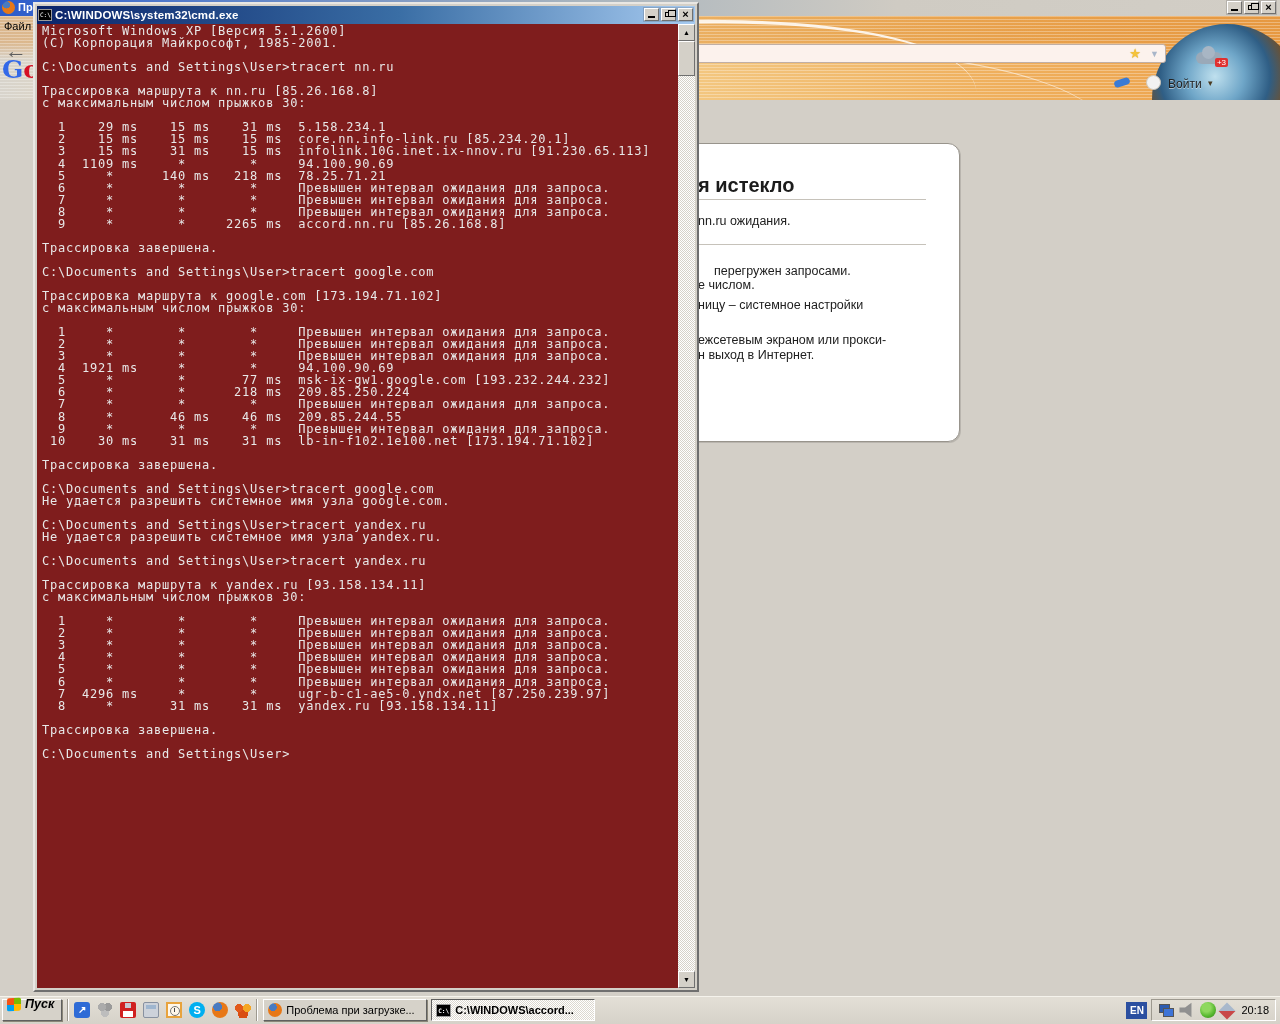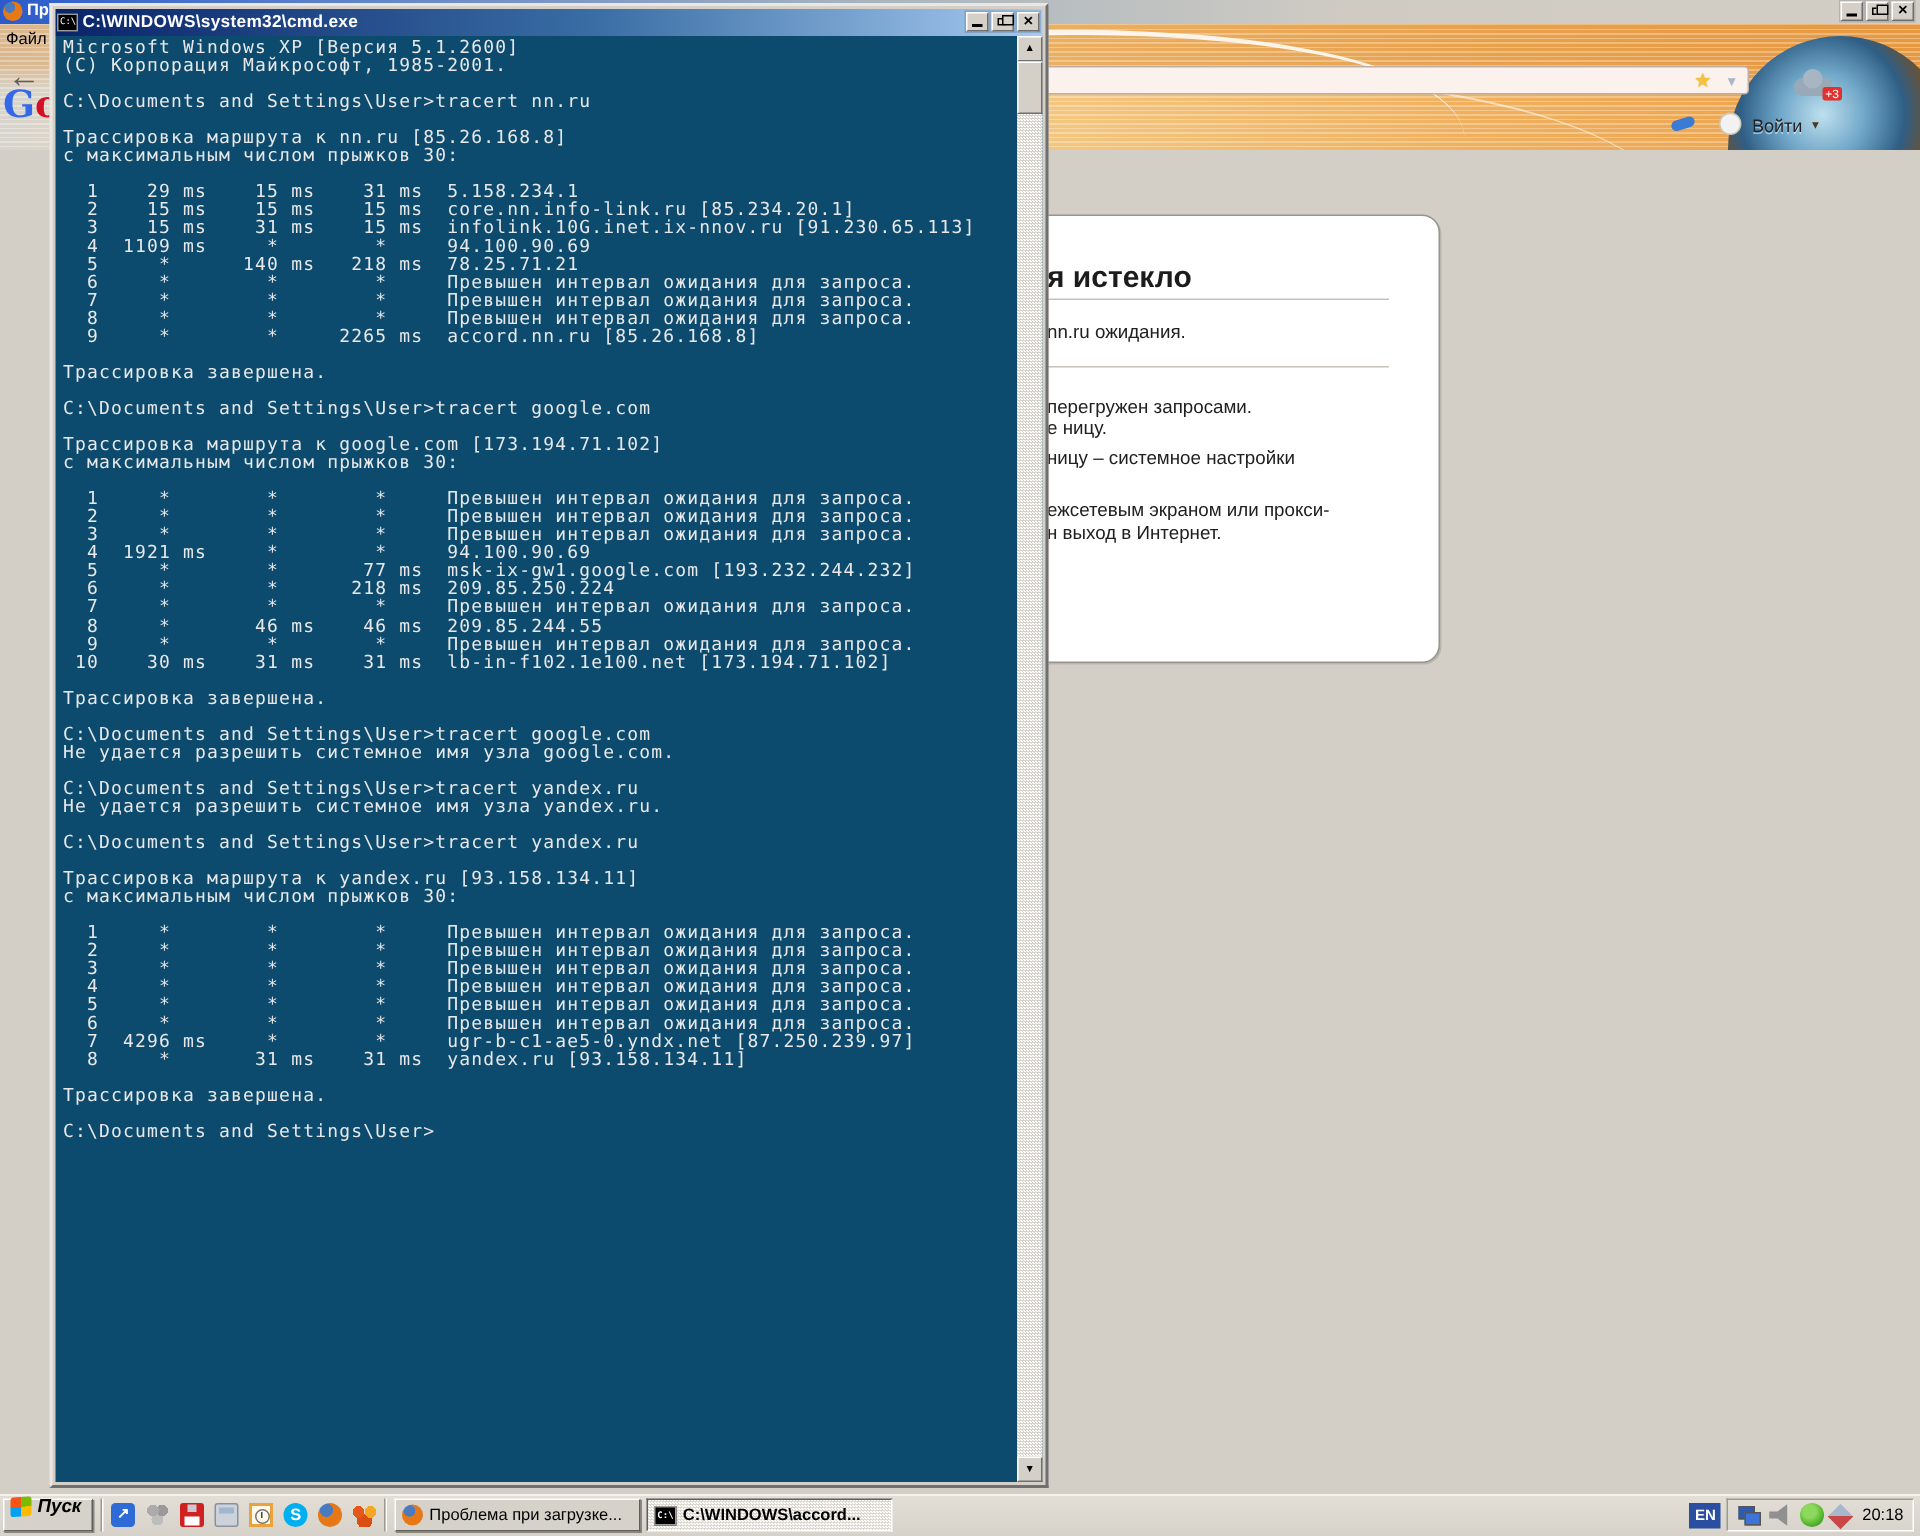--- a/index.html
+++ b/index.html
@@ -64,35 +64,35 @@
   .login-caret { position:absolute; left:1208px; top:62px; font-size:9px; color:#4A3A20; }
 
   
   .ff-page { position:absolute; left:0; top:100px; width:1280px; height:896px; background:#D3CFC7; }
   .err-dialog { position:absolute; left:440px; top:43px; width:520px; height:299px; background:#fff;
     border:1px solid #98948C; border-radius:12px; box-shadow:1px 1px 0 rgba(0,0,0,0.12); }
   .err-head { position:absolute; left:257px; top:30px; font-size:20px; font-weight:bold; color:#1C1C1C; white-space:nowrap; }
   .err-hr { position:absolute; left:30px; width:455px; height:1px; background:#C6C2BA; }
   .hr1 { top:55px; } .hr2 { top:100px; }
   .err-line { position:absolute; left:257px; font-size:12.5px; color:#202020; white-space:nowrap; }
-  .e-desc { top:70px; } .e-b0 { top:120px; } .e-b1 { top:134px; }
+  .e-desc { top:70px; } .e-b0 { top:120px;margin-left:16px; } .e-b1 { top:134px; }
   .e-b2 { top:154px; } .e-b3 { top:189px; } .e-b4 { top:204px; }
 
   
   .cmd-window { position:absolute; left:33px; top:2px; width:666px; height:990px;
     background:#D4D0C8; border:2px solid; border-color:#E9E7E3 #6F6F6F #6F6F6F #E9E7E3; padding:2px; }
   .cmd-titlebar { position:relative; height:18px;
     background:linear-gradient(90deg,#0A246A 0%,#3A6EA5 55%,#A6CAF0 100%);
     display:flex; align-items:center; }
   .cmd-icon { width:14px; height:12px; margin:0 3px 0 1px; background:#000; border:1px solid #9a9a9a;
     color:#fff; font-size:6px; line-height:10px; text-align:left; padding-left:1px;
     font-family:"DejaVu Sans Mono", monospace; }
   .cmd-title { color:#fff; font-size:11.5px; font-weight:bold; letter-spacing:0.2px; white-space:nowrap; }
   .cmd-titlebar .win-buttons { top:2px; right:2px; }
-  .cmd-body { position:relative; height:964px; background:#0c4a6e; }
+  .cmd-body { position:relative; height:964px; background:#7f1d1d; }
   .console { position:absolute; left:0; top:0; right:17px; bottom:0; overflow:hidden;
     color:#E8E8E8; font-family:"DejaVu Sans Mono", monospace;
     font-size:12px; line-height:12.05px; letter-spacing:0.78px;
     white-space:pre; padding:1px 0 0 5px; }
   .scrollbar { position:absolute; right:0; top:0; bottom:0; width:17px;
     background:repeating-conic-gradient(#FFFFFF 0 25%, #D6D2C9 0 50%) 0 0/2px 2px; }
   .sb-btn { position:absolute; left:0; width:17px; height:17px; background:#D4D0C8;
     border:1px solid; border-color:#FFFFFF #6F6F6F #6F6F6F #FFFFFF;
     font-size:7px; color:#000; text-align:center; line-height:15px; }
   .sb-up { top:0; } .sb-down { bottom:0; }
@@ -203,21 +203,21 @@
       <span class="login-caret">▾</span>
     </div>
 
     <div class="ff-page">
       <div class="err-dialog">
         <div class="err-head">я истекло</div>
         <div class="err-hr hr1"></div>
         <div class="err-line e-desc">nn.ru ожидания.</div>
         <div class="err-hr hr2"></div>
         <div class="err-line e-b0">перегружен запросами.</div>
-        <div class="err-line e-b1">е ницу.</div>
+        <div class="err-line e-b1">е числом.</div>
         <div class="err-line e-b2">ницу – системное настройки</div>
         <div class="err-line e-b3">ежсетевым экраном или прокси-</div>
         <div class="err-line e-b4">н выход в Интернет.</div>
       </div>
     </div>
   </div>
 
   <div class="cmd-window">
     <div class="cmd-titlebar">
       <span class="cmd-icon">C:\</span>

